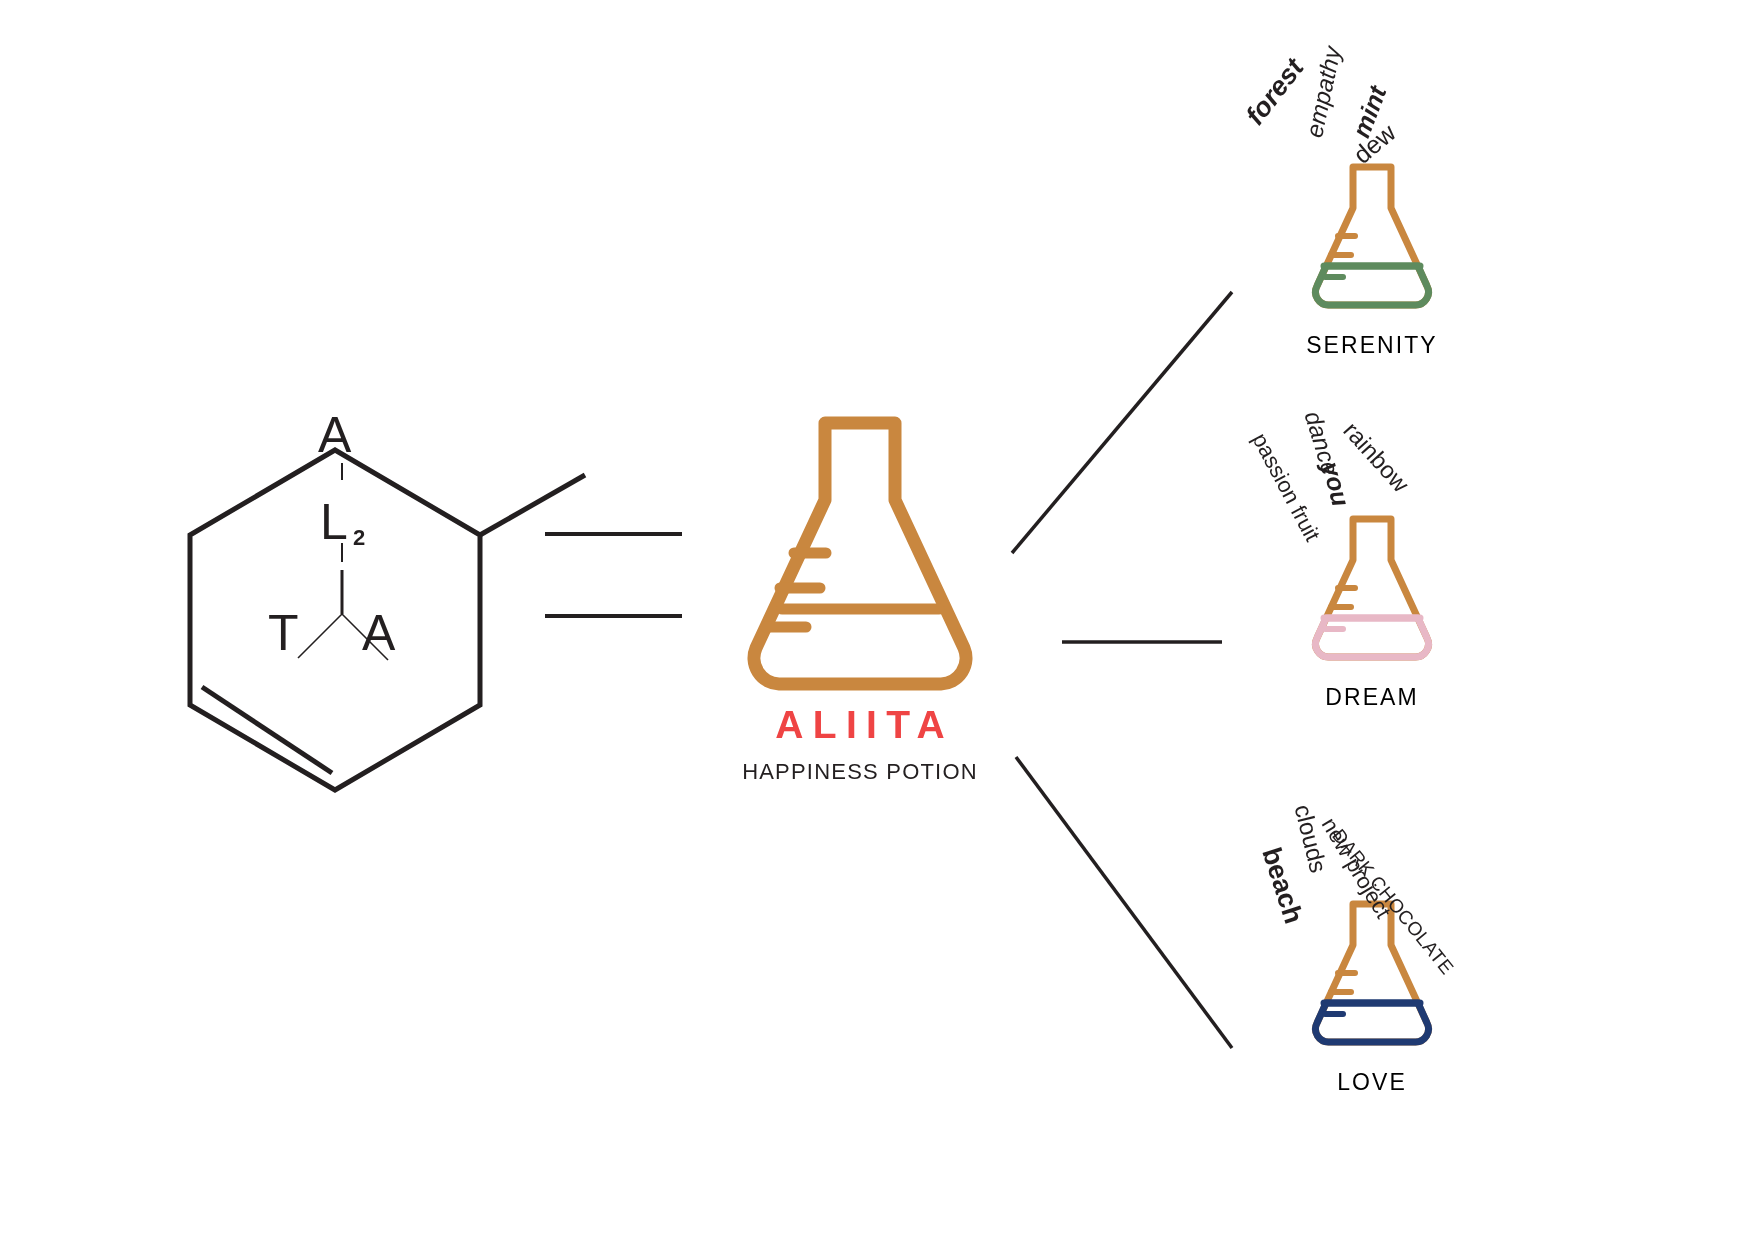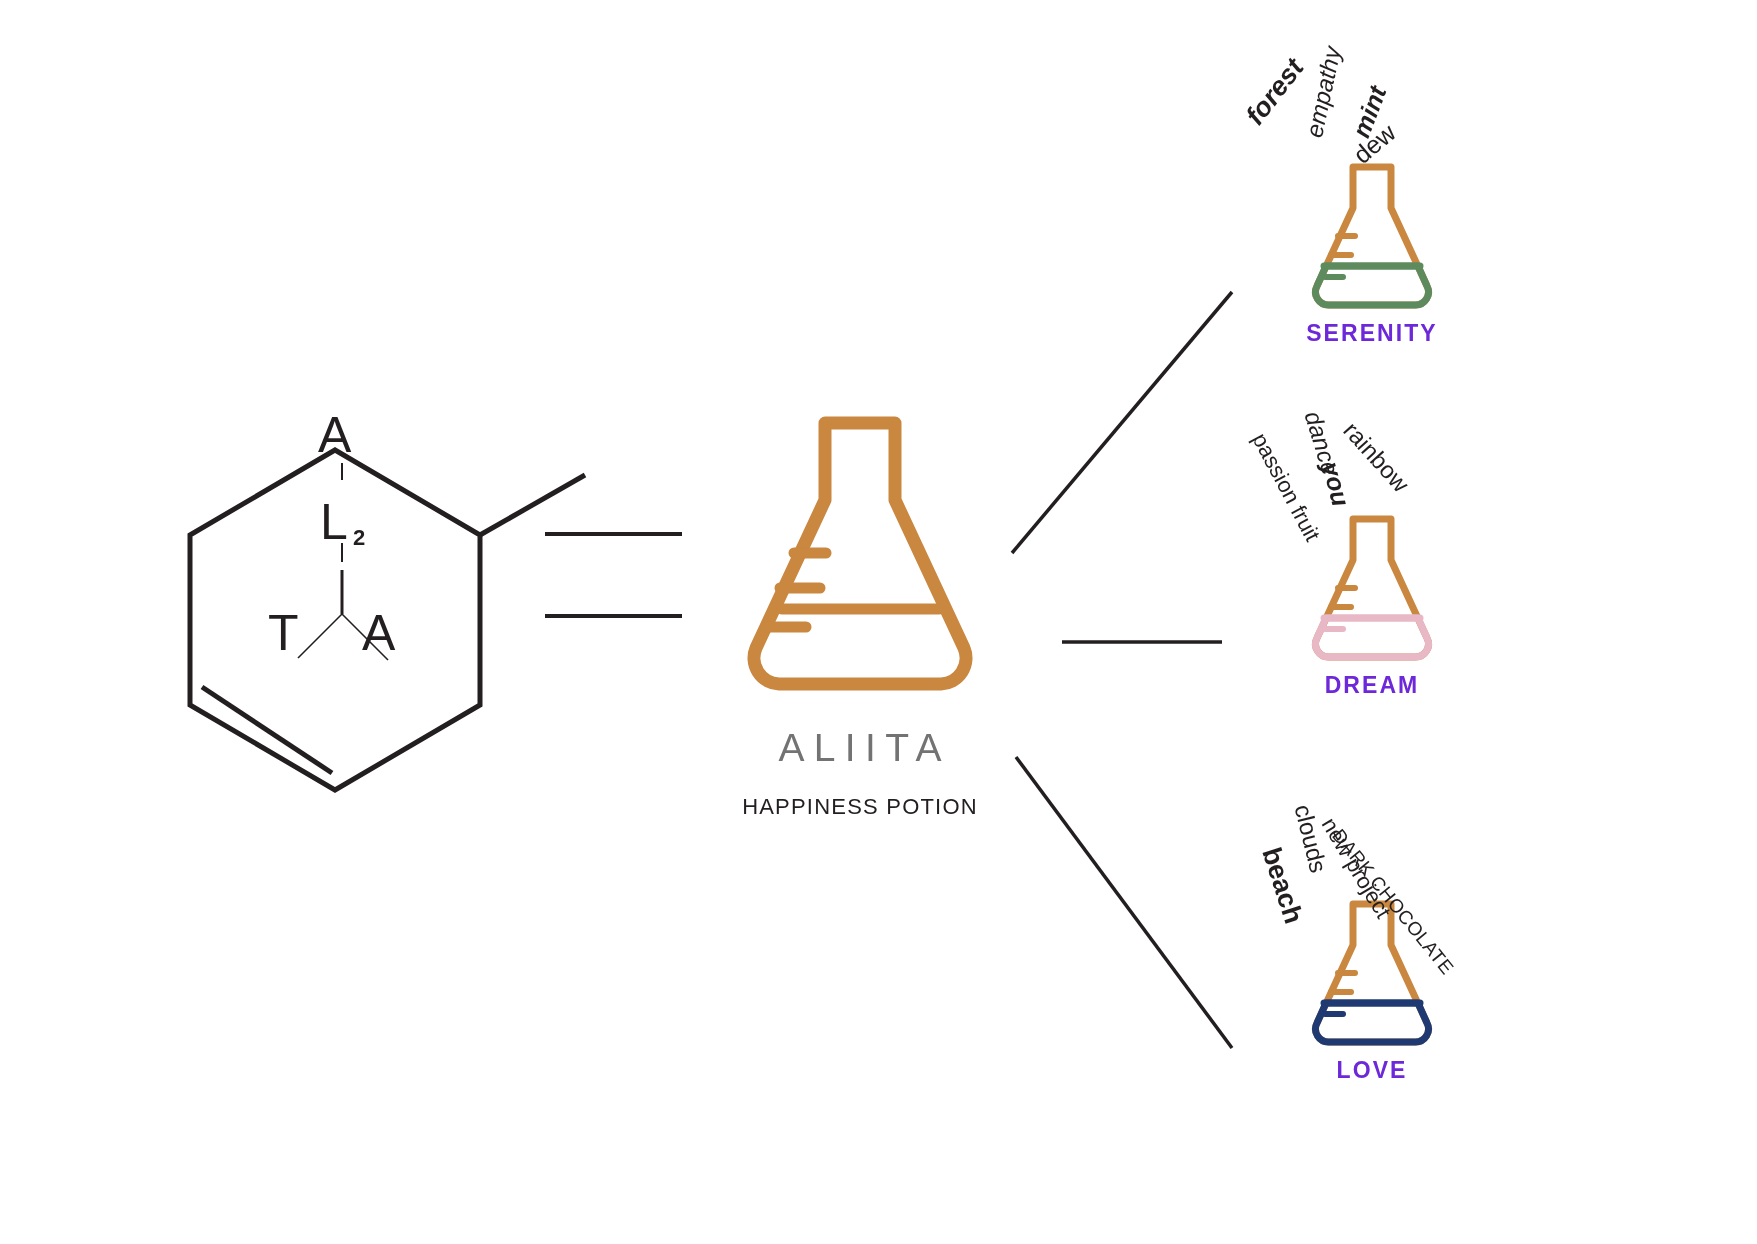--- a/index.html
+++ b/index.html
@@ -65,29 +65,29 @@
   
   .center-block {
     position: absolute;
     left: 700px;
     top: 405px;
     width: 320px;
     text-align: center;
   }
   .center-flask { width: 260px; height: 290px; margin: 0 auto; display: block; }
   .brand-name {
-    margin-top: 31px;
+    margin-top: 8px;
     font-size: 39px;
     letter-spacing: 0.24em;
-    font-weight: 400;
-    color: #737373;
+    font-weight: 700;
+    color: #ef4444;
     text-indent: 0.24em;
   }
   .brand-sub {
-    margin-top: 24px;
+    margin-top: 12px;
     font-size: 22px;
     letter-spacing: 0.055em;
     font-weight: 300;
     color: #231f20;
   }
 
   
   .connectors {
     position: absolute;
     left: 1000px;
@@ -115,25 +115,25 @@
     color: #231f20;
     transform-origin: 0% 50%;
   }
   .variant .vflask {
     width: 138px;
     height: 152px;
     display: block;
     margin: 0 auto;
   }
   .variant .vlabel {
-    margin-top: 10px;
+    margin-top: 22px;
     font-size: 23px;
     letter-spacing: 0.09em;
-    font-weight: 700;
-    color: #6d28d9;
+    font-weight: 400;
+    color: #000000;
   }
 
   .v-serenity { left: 1222px; top: 18px; }
   .v-love     { left: 1222px; top: 370px; }
   .v-dream    { left: 1222px; top: 755px; }
 </style>
 </head>
 <body>
 
 <div class="stage">

